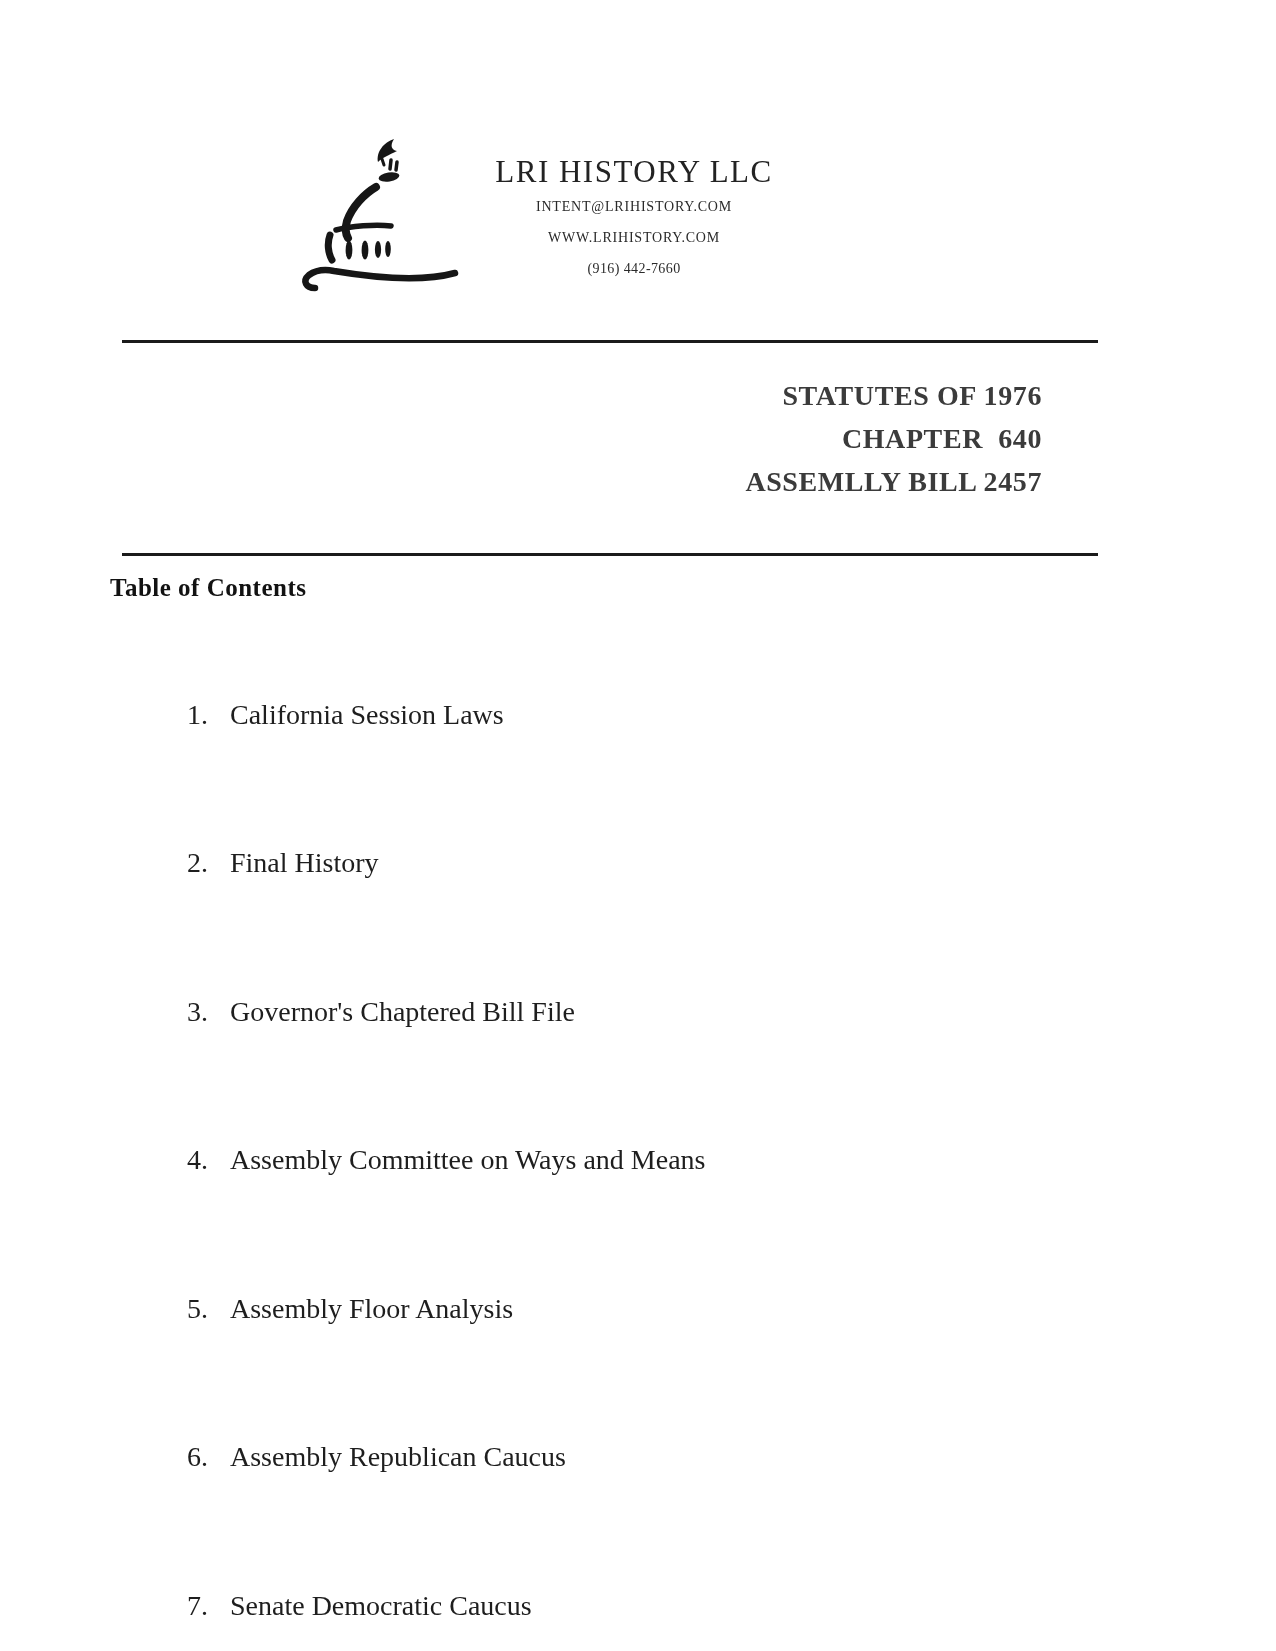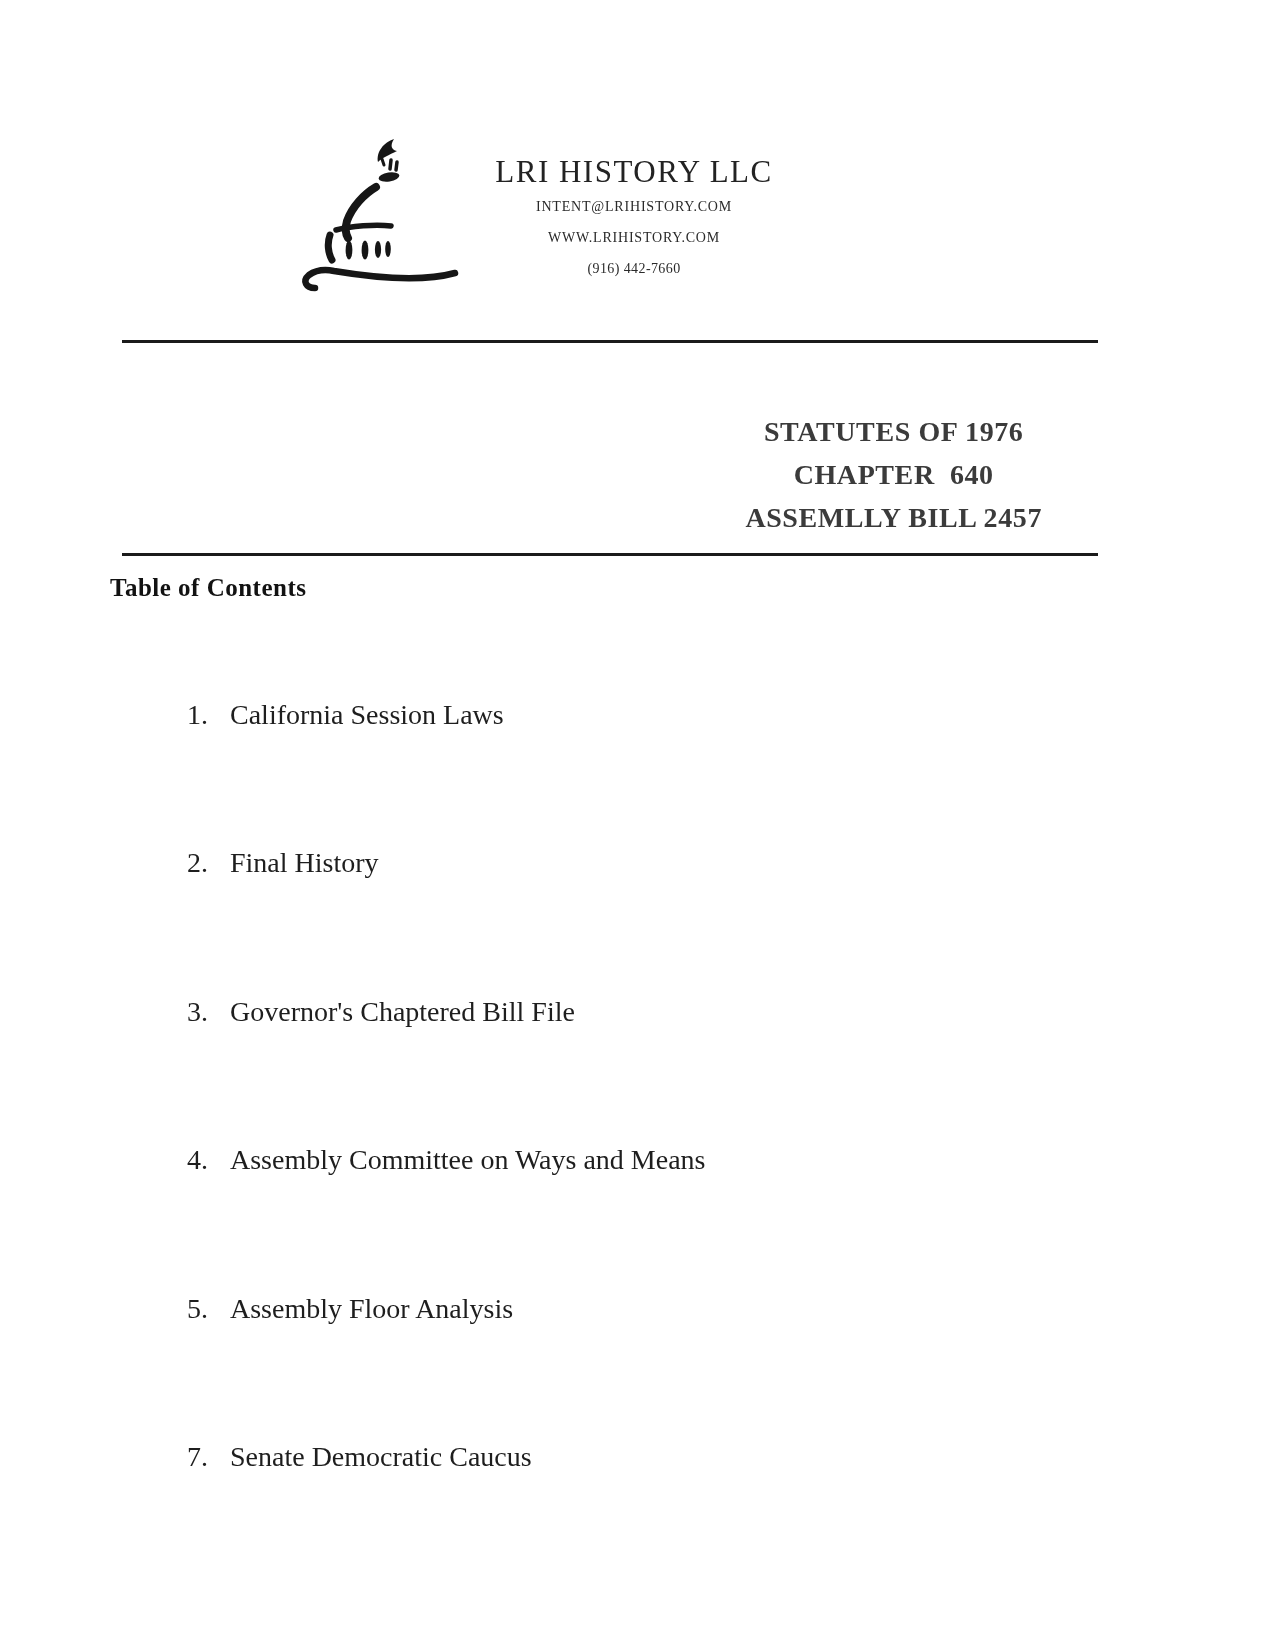--- a/index.html
+++ b/index.html
@@ -65,27 +65,26 @@
     background: #1b1b1b;
   }
   .rule-1 { top: 340px; }
   .rule-2 { top: 553px; }
 
   
   .citation {
     position: absolute;
     right: 234px;
     top: 374px;
-    text-align: center;
+    text-align: right;
     font-weight: bold;
     font-size: 28px;
     line-height: 43px;
     letter-spacing: 0.6px;
     color: #3b3b3b;
-    margin-top: 36px;
   }
   .citation-line { white-space: pre; }
 
   
   .toc-title {
     position: absolute;
     left: 110px;
     top: 574px;
     font-size: 25px;
     font-weight: bold;
@@ -172,18 +171,21 @@
     <li class="toc-item">
       <span class="toc-item-number">3.</span><span>Governor's Chaptered Bill File</span>
     </li>
     <li class="toc-item">
       <span class="toc-item-number">4.</span><span>Assembly Committee on Ways and Means</span>
     </li>
     <li class="toc-item">
       <span class="toc-item-number">5.</span><span>Assembly Floor Analysis</span>
     </li>
     <li class="toc-item">
+      <span class="toc-item-number">6.</span><span>Assembly Republican Caucus</span>
+    </li>
+    <li class="toc-item">
       <span class="toc-item-number">7.</span><span>Senate Democratic Caucus</span>
     </li>
 
   </ol>
 
 </div>
 
 </body></html>

